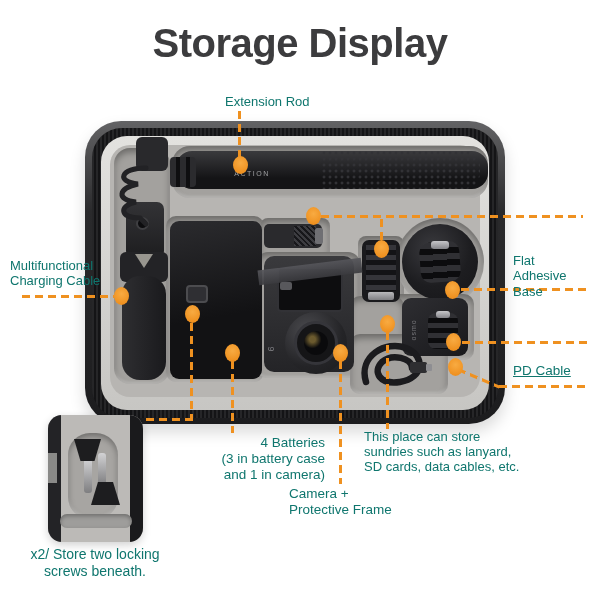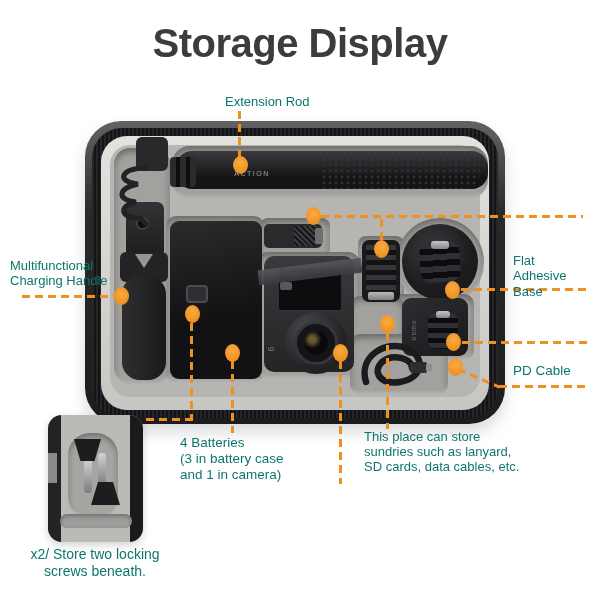--- a/index.html
+++ b/index.html
@@ -122,27 +122,29 @@
     <div class="abs" style="left:20px;top:18px;width:50px;height:86px;border-radius:22px;background:#a7a5a2;box-shadow:inset 0 3px 6px rgba(0,0,0,.35), inset 0 -2px 3px rgba(255,255,255,.3);"></div>
     <div class="abs" style="left:36px;top:44px;width:8px;height:34px;border-radius:3px;background:linear-gradient(#d2d2d4,#7e7e80);"></div>
     <div class="abs" style="left:26px;top:24px;width:27px;height:22px;background:#1d1d1f;clip-path:polygon(0 0,100% 0,76% 100%,24% 100%);"></div>
     <div class="abs" style="left:50px;top:38px;width:8px;height:32px;border-radius:3px;background:linear-gradient(#d2d2d4,#7e7e80);"></div>
     <div class="abs" style="left:43px;top:67px;width:29px;height:23px;background:#1d1d1f;clip-path:polygon(24% 0,76% 0,100% 100%,0 100%);"></div>
     <div class="abs" style="left:12px;top:99px;width:72px;height:14px;border-radius:7px;background:#9e9d9b;box-shadow:inset 0 2px 4px rgba(0,0,0,.3);"></div>
   </div>
 
   <div class="callout" style="left:225px;top:94px;">Extension Rod</div>
   <div class="callout" style="left:10px;top:258px;">Multifunctional
-Charging Handle</div>
+Charging Cable</div>
   <div class="callout" style="left:513px;top:253px;">Flat Adhesive
 Base</div>
-  <div class="callout" style="left:513px;top:363px;font-size:13.5px;">PD Cable</div>
-  <div class="callout" style="left:180px;top:435px;width:145px;text-align:left;font-size:13.5px;">4 Batteries
+  <div class="callout" style="left:513px;top:363px;font-size:13.5px;text-decoration:underline;">PD Cable</div>
+  <div class="callout" style="left:180px;top:435px;width:145px;text-align:right;font-size:13.5px;">4 Batteries
 (3 in battery case
 and 1 in camera)</div>
+  <div class="callout" style="left:289px;top:486px;font-size:13.5px;">Camera +
+Protective Frame</div>
   <div class="callout" style="left:364px;top:430px;font-size:13px;line-height:1.15;">This place can store
 sundries such as lanyard,
 SD cards, data cables, etc.</div>
   <div class="callout" style="left:15px;top:546px;width:160px;text-align:center;font-size:14px;">x2/ Store two locking
 screws beneath.</div>
 
   <div class="dash-v" style="left:238px;top:111px;height:46px;"></div>
   <div class="dot" style="left:233px;top:156px;"></div>
 
   <div class="dash-h" style="left:22px;top:295px;width:92px;"></div>

